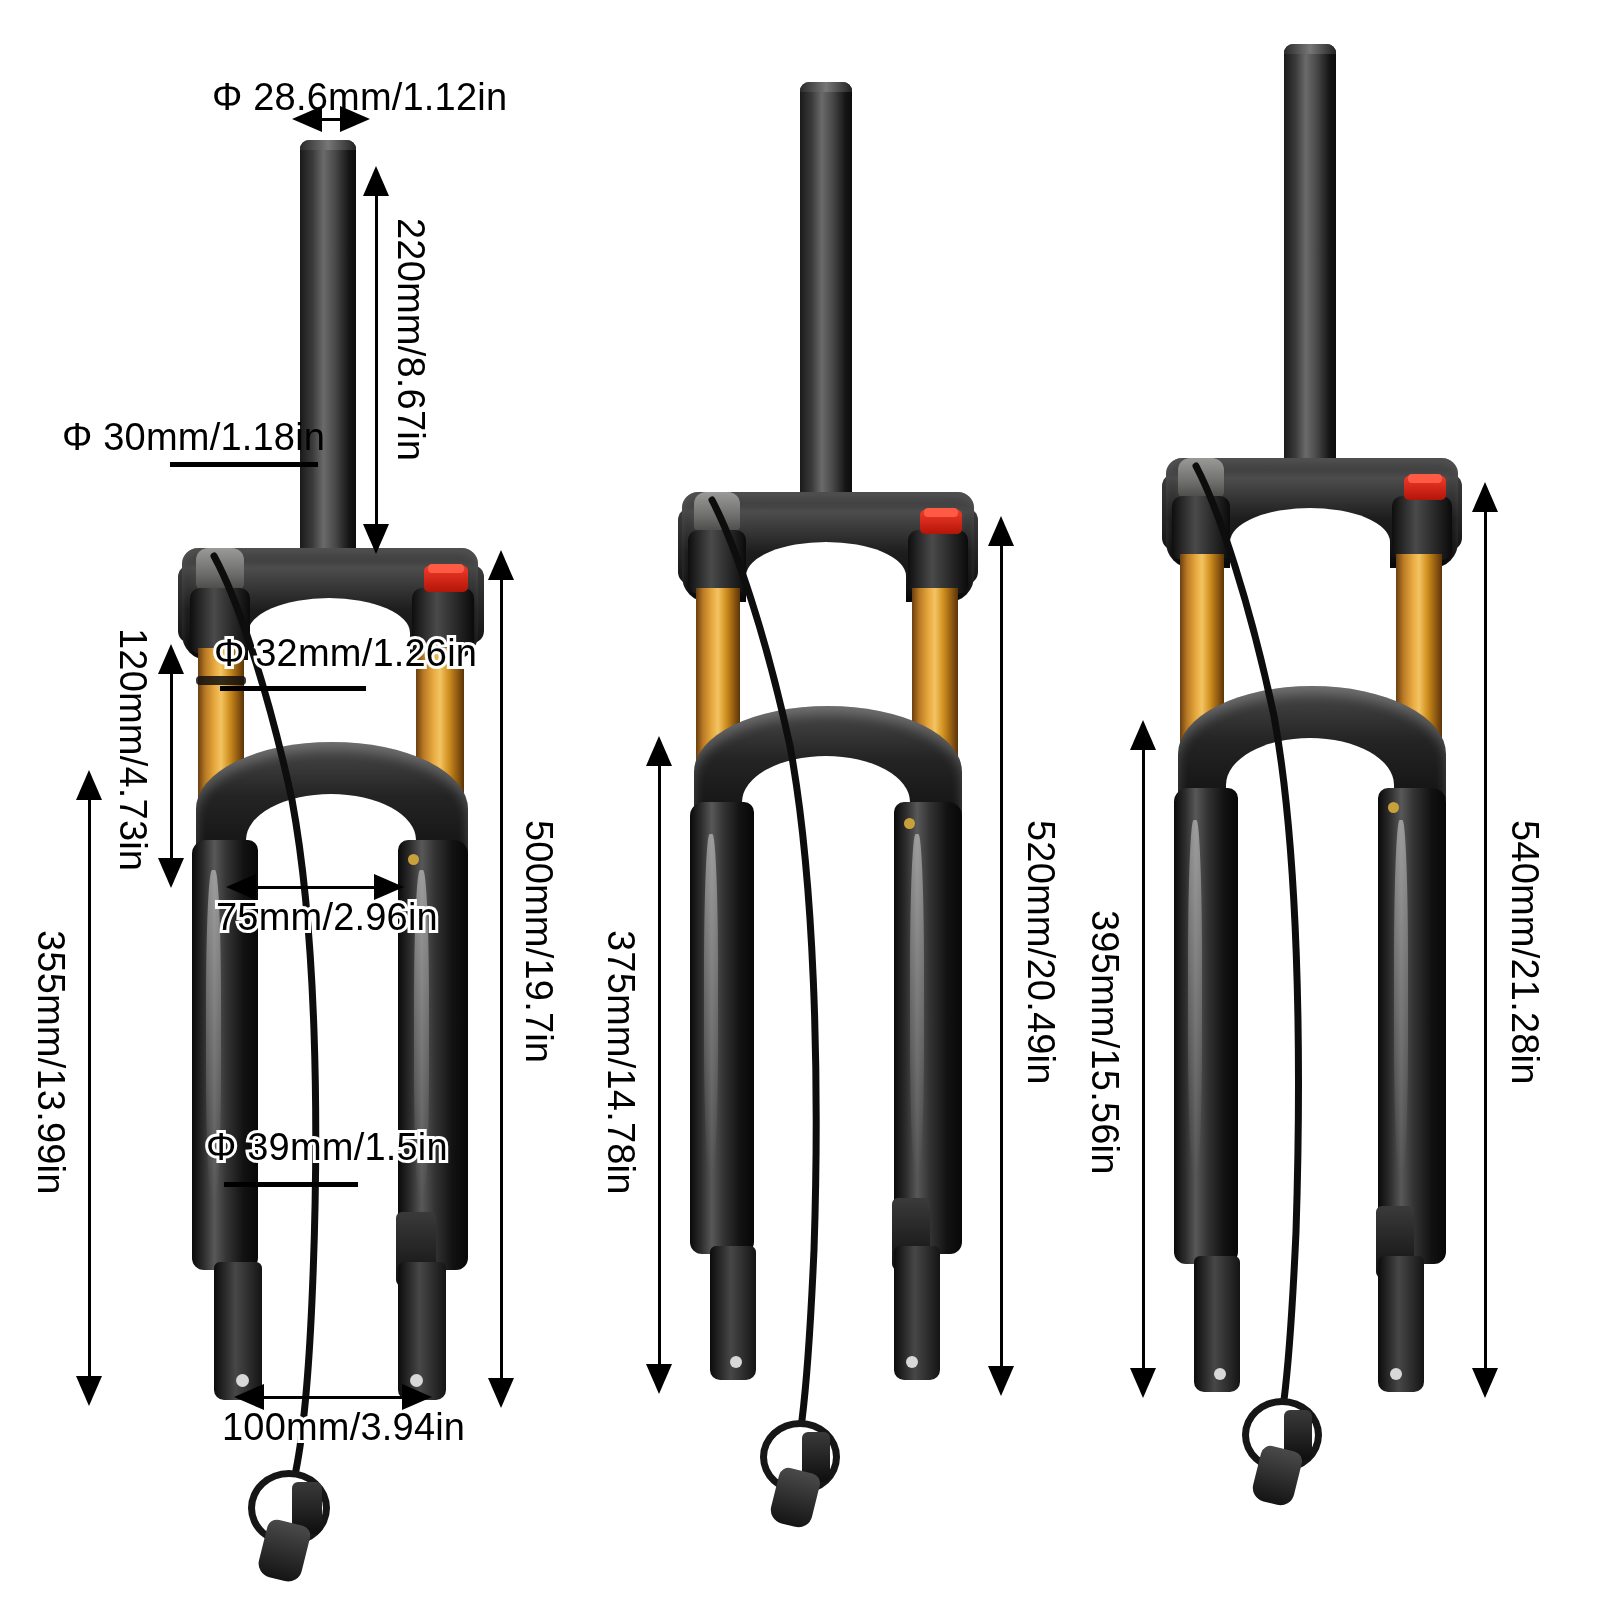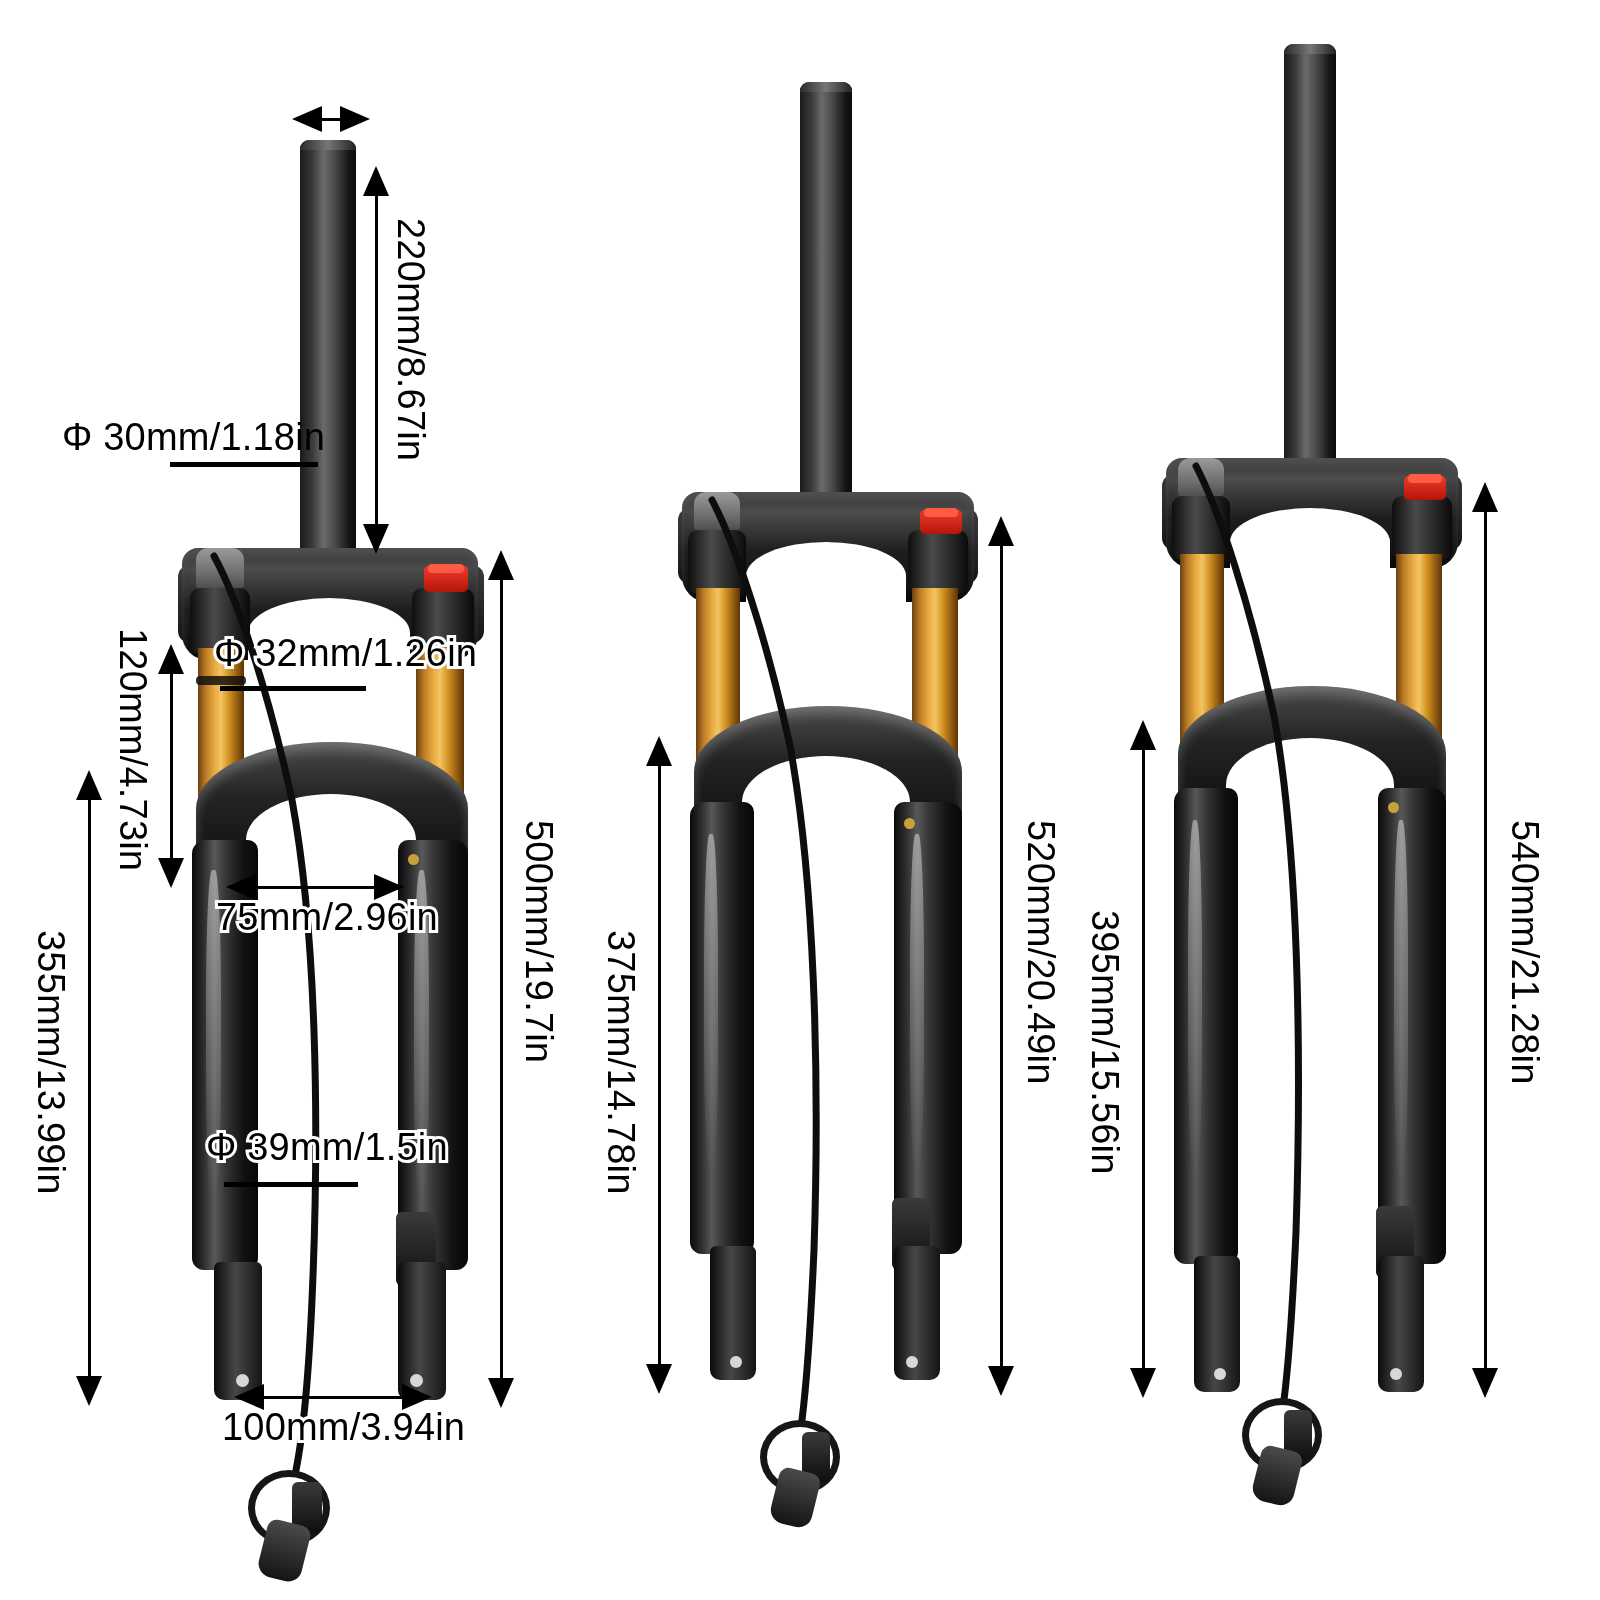--- a/index.html
+++ b/index.html
@@ -209,20 +209,21 @@
 
   <svg class="cableSvg" width="1600" height="1600">
     <path d="M1196,466 C1220,512 1250,604 1274,716 C1298,848 1302,1046 1296,1232 C1292,1320 1288,1368 1284,1400" fill="none" stroke="#0d0d0d" stroke-width="7" stroke-linecap="round"></path>
   </svg>
 
   <div class="clampRing" style="left:1242px;top:1398px;width:66px;height:60px;"></div>
   <div class="clampBody" style="left:1284px;top:1410px;width:28px;height:50px;"></div>
   <div class="leverPad" style="left:1256px;top:1448px;width:42px;height:56px;"></div>
 </div>
 
+<div class="lbl" style="left:212px;top:78px;">Φ 28.6mm/1.12in</div>
 <div class="hline" style="left:312px;top:118px;width:34px;"></div>
 <div class="arrL" style="left:292px;top:106px;"></div>
 <div class="arrR" style="left:340px;top:106px;"></div>
 
 <div class="vline" style="left:375px;top:195px;height:330px;"></div>
 <div class="arrU" style="left:363px;top:166px;"></div>
 <div class="arrD" style="left:363px;top:524px;"></div>
 <div class="lbl vert" style="left:430px;top:218px;transform:rotate(90deg);">220mm/8.67in</div>
 
 <div class="lbl" style="left:62px;top:418px;">Φ 30mm/1.18in</div>

